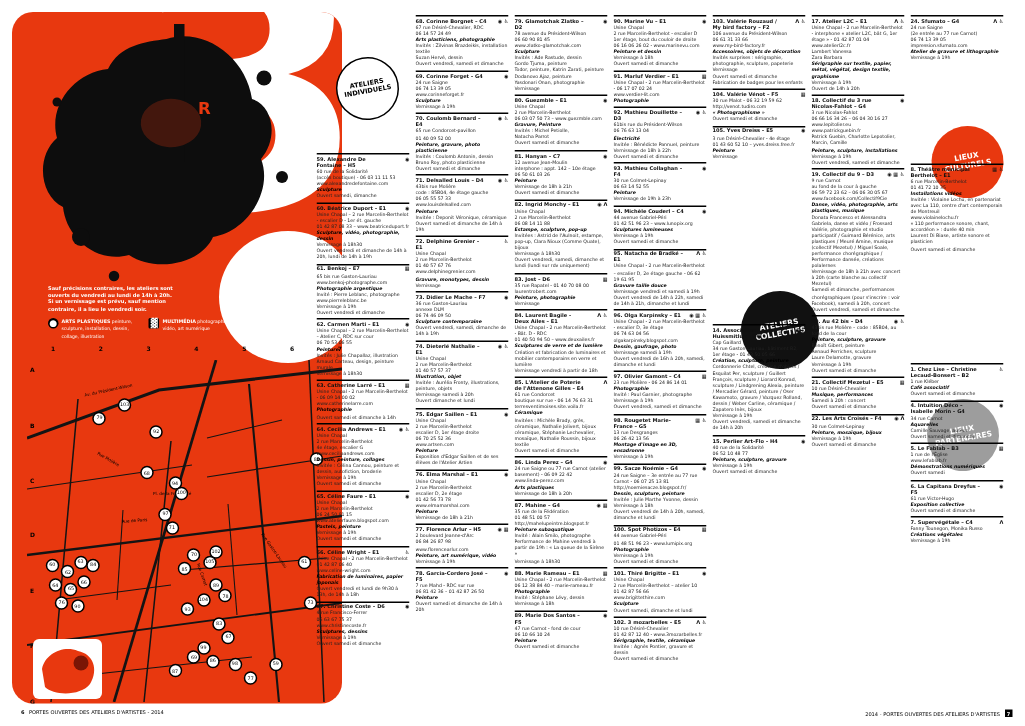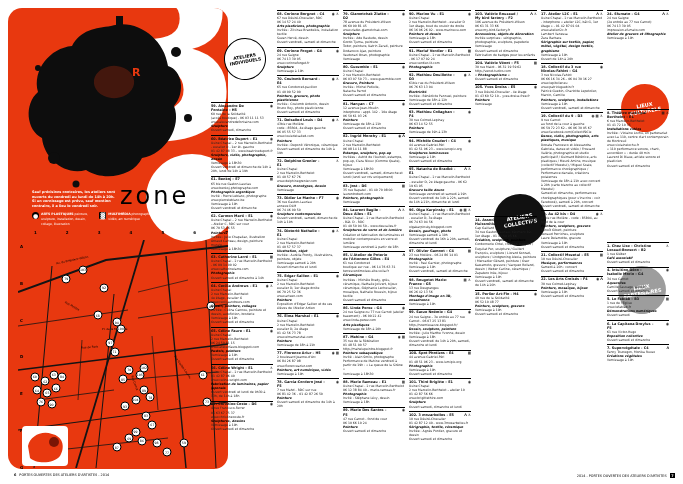--- a/index.html
+++ b/index.html
@@ -68,21 +68,20 @@
     <rect x="100" y="8" width="7" height="92" fill="#0d0d0d"></rect>
     <circle cx="38" cy="150" r="6" fill="#0d0d0d"></circle>
     <circle cx="160" cy="44" r="5" fill="#0d0d0d"></circle>
     <circle cx="172" cy="110" r="4" fill="#0d0d0d"></circle>
     <circle cx="60" cy="176" r="3.5" fill="#0d0d0d"></circle>
     <circle cx="22" cy="60" r="3" fill="#0d0d0d"></circle>
     <path fill="#e8380f" d="M78,72 a20,16 0 1,0 40,4 a20,16 0 1,0 -40,-4 Z" opacity="0.25"></path>
   </svg>
   <div class="blot-r">R</div>
   <div class="zone-bulge"></div>
-  <div class="zone-word">zone</div>
   <div class="intro">Sauf précisions contraires, les ateliers sont ouverts du vendredi au lundi de 14h à 20h. Si un vernissage est prévu, sauf mention contraire, il a lieu le vendredi soir.</div>
   <div class="legend" id="legend">
       <div class="legend-item">
         <span class="legend-glyph">●</span>
         <span class="legend-name">ARTS PLASTIQUES<span class="legend-desc"> peinture, sculpture, installation, dessin, collage, illustration</span></span>
       </div>
       <div class="legend-item">
         <span class="legend-glyph square">▓</span>
         <span class="legend-name">MULTIMÉDIA<span class="legend-desc"> photographie, art vidéo, art numérique</span></span>
       </div>

